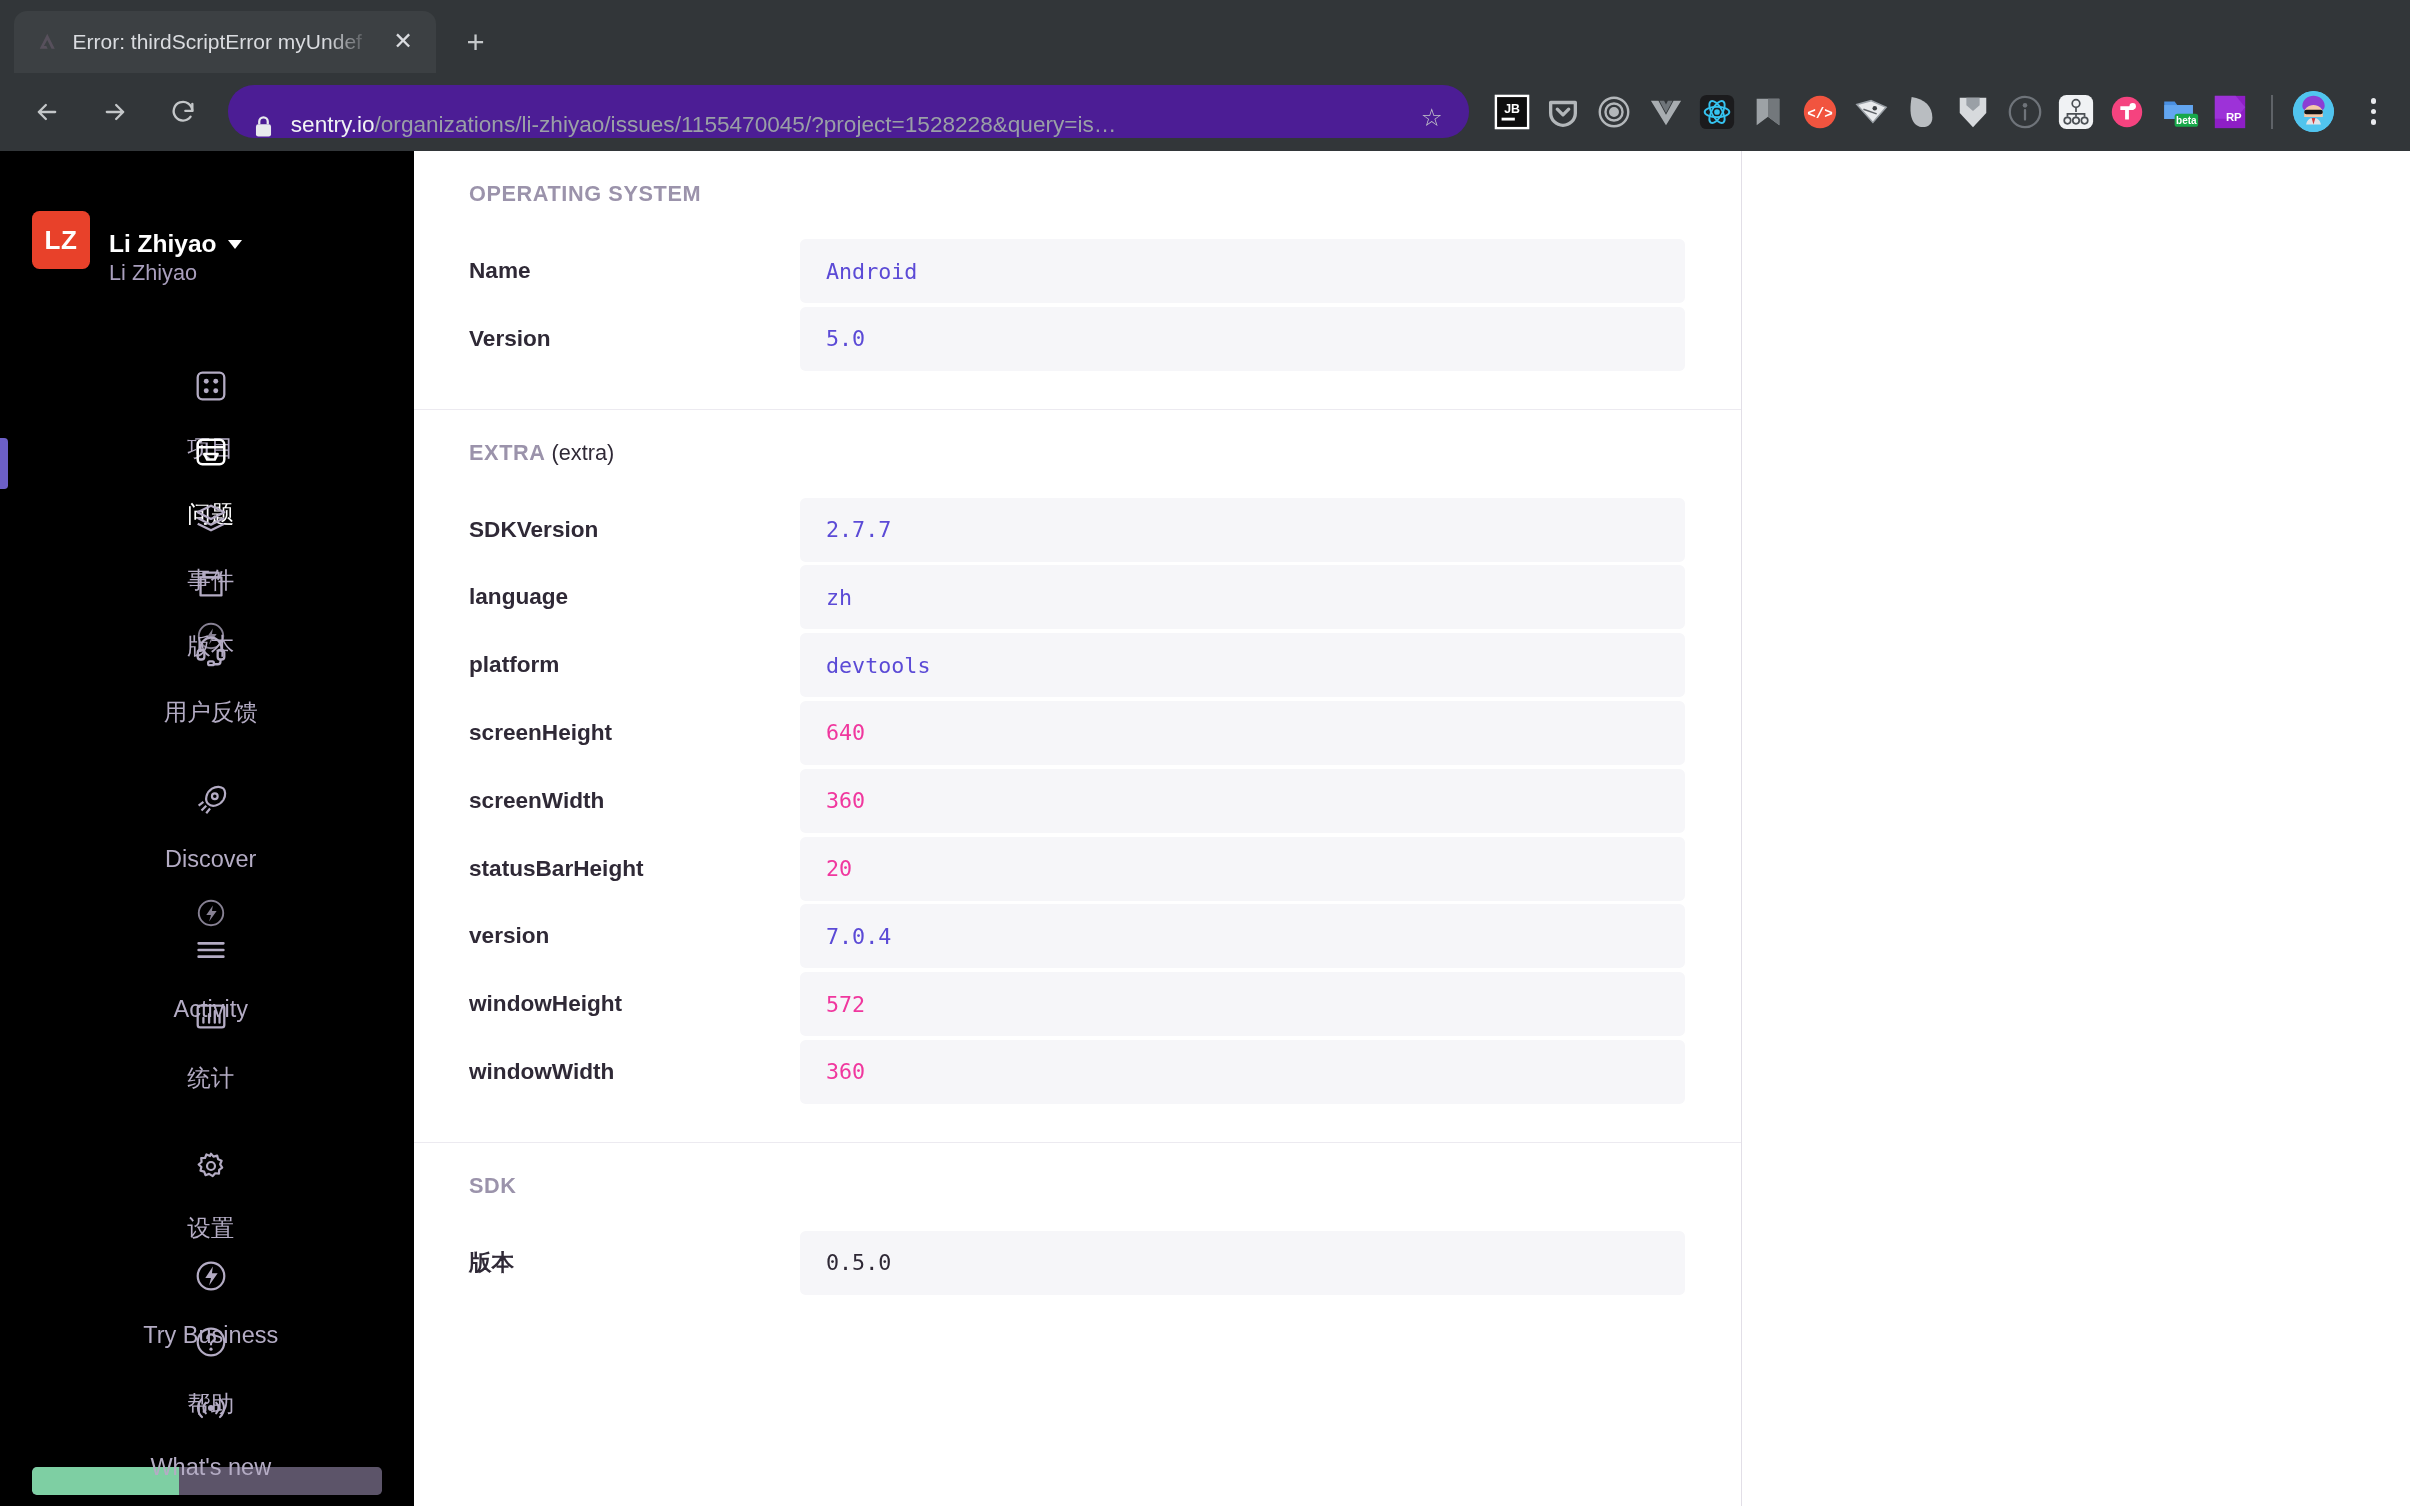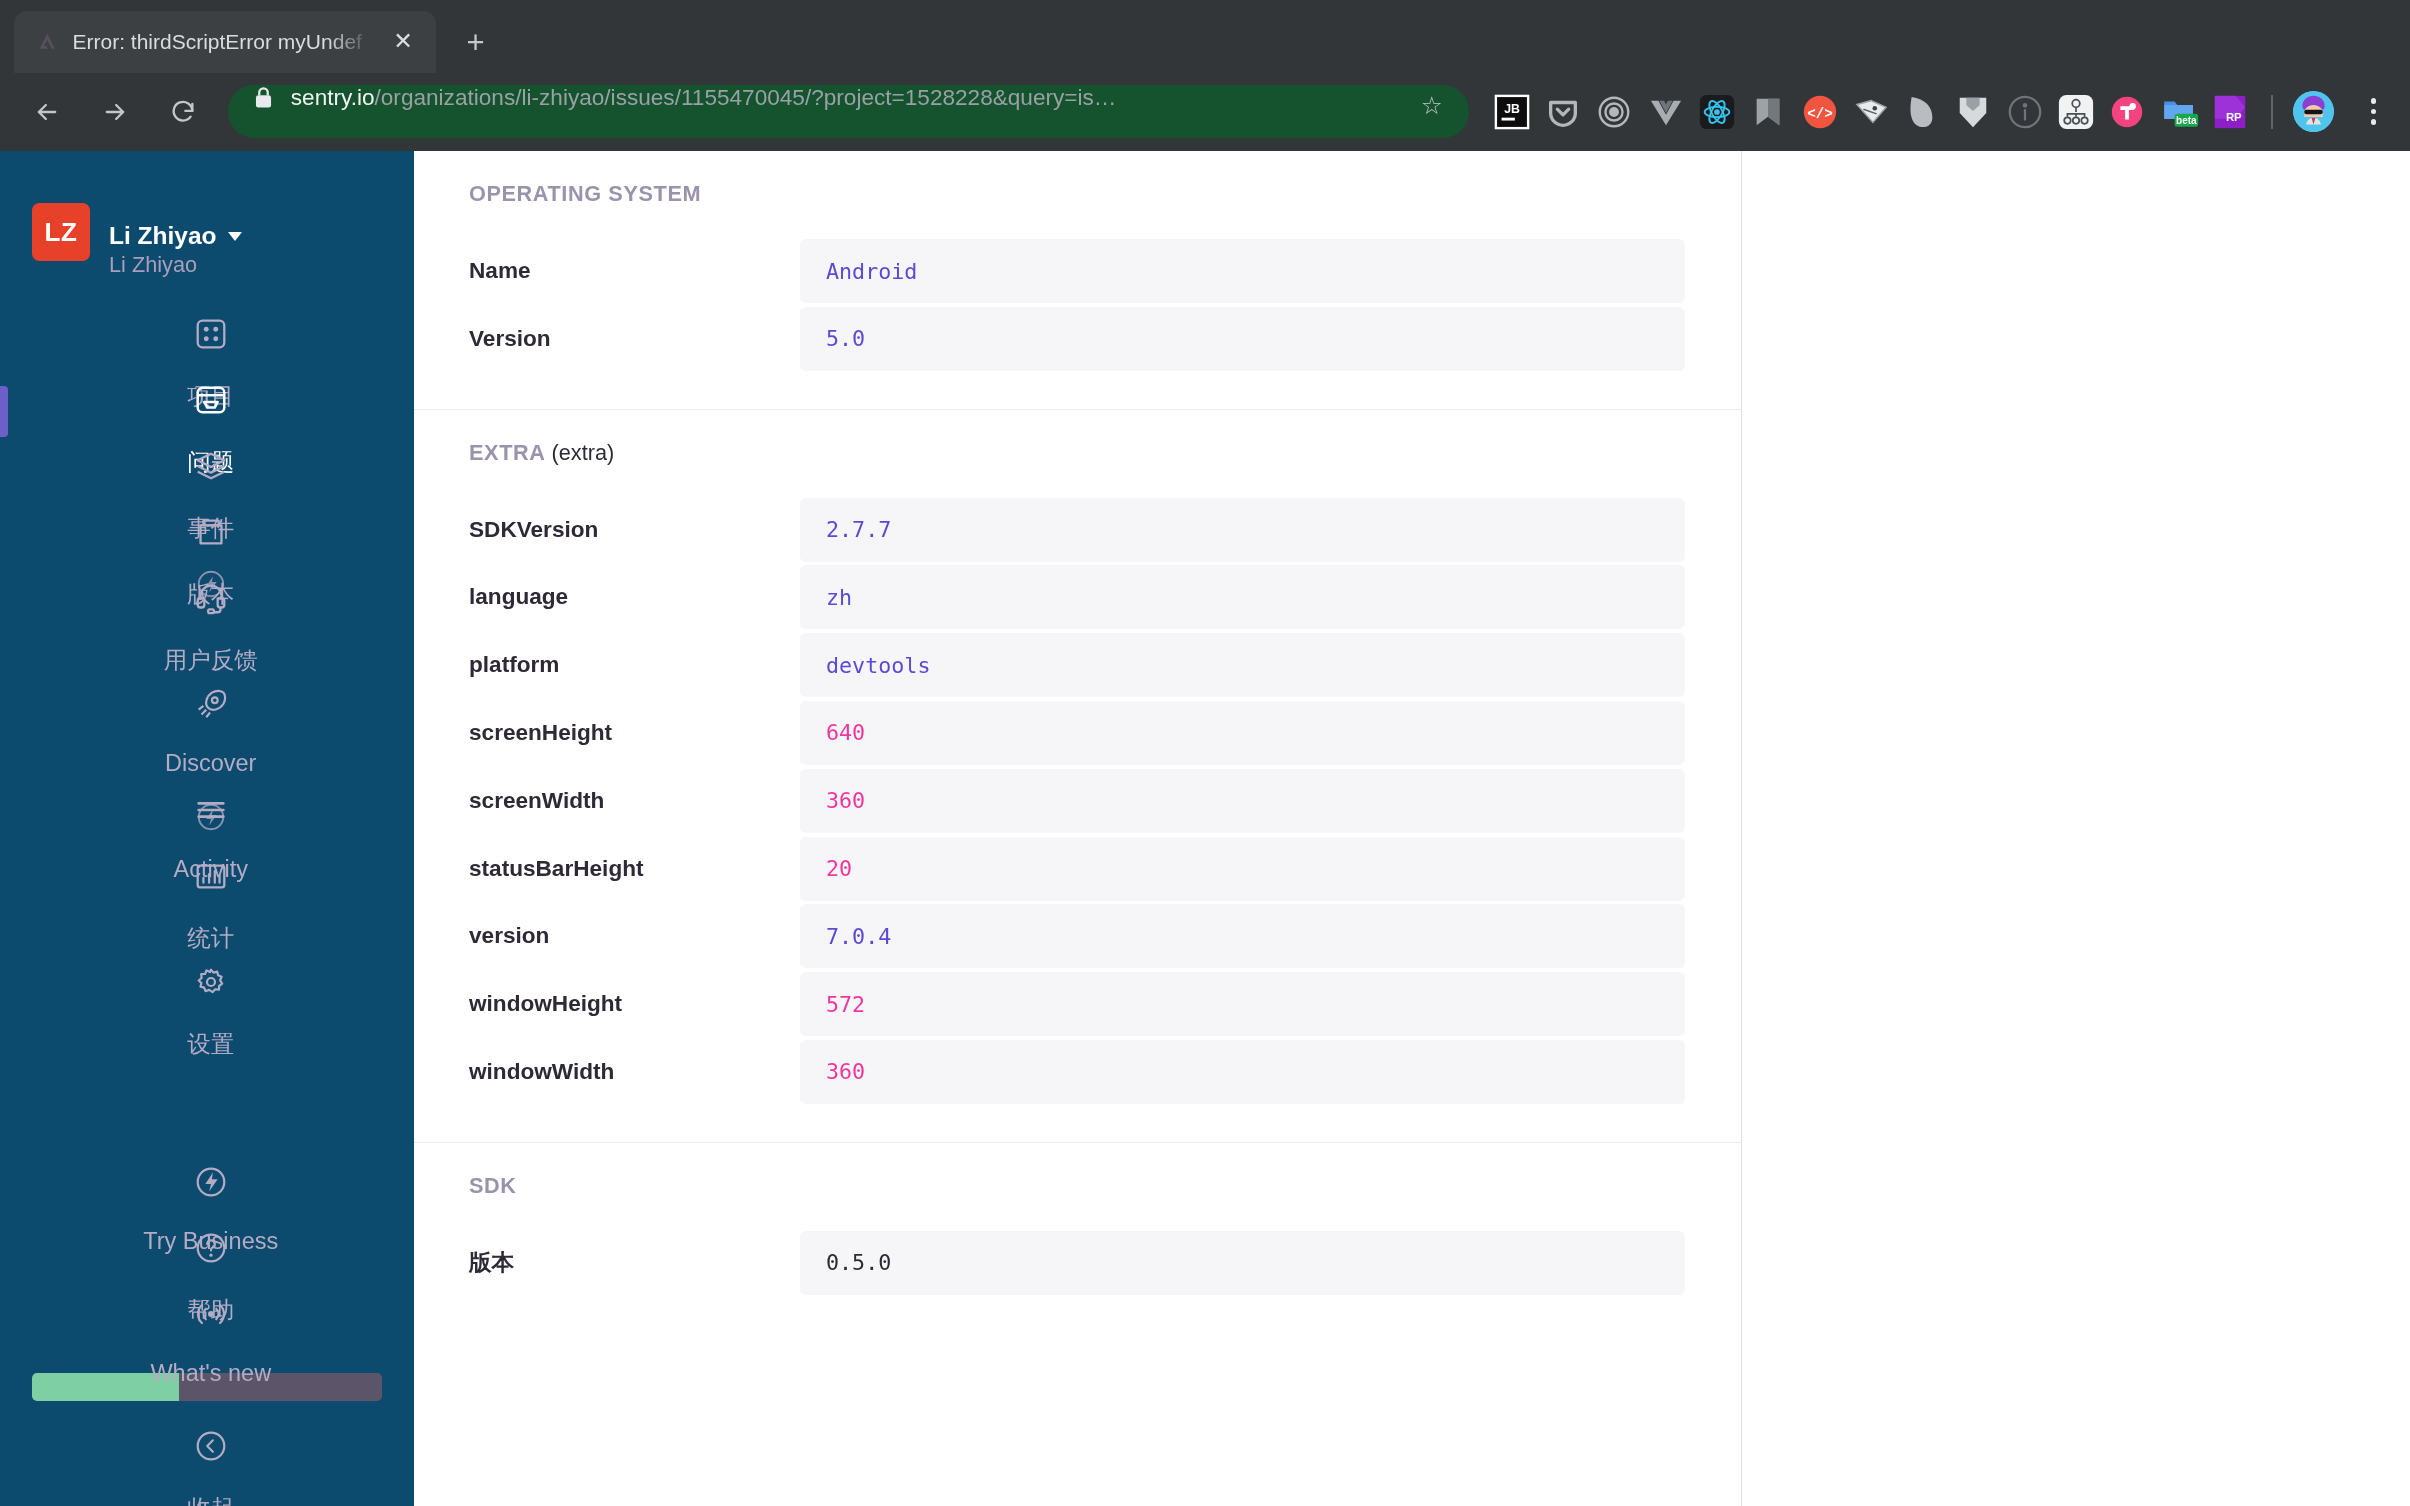--- a/index.html
+++ b/index.html
@@ -75,24 +75,24 @@
   }
   .nav-btn {
     width: 53px; height: 53px;
     display: flex; align-items: center; justify-content: center;
     color: #c4c7c9;
     margin: 0 7.5px;
   }
   .omnibox {
     flex: 1;
     height: 53px;
-    background: #14532d;
+    background: #4c1d95;
     border-radius: 26px;
     display: flex;
-    align-items: flex-start;
+    align-items: flex-end;
     padding: 0 17px 0 24.5px;
     margin-left: 11.3px;
     margin-right: 7.5px;
     min-width: 0;
   }
   .lock-icon { width: 21px; height: 24.5px; flex: 0 0 21px; margin-right: 17px; position: relative; }
   .url-text {
     font-size: 22.6px;
     color: #9aa0a6;
     white-space: nowrap;
@@ -138,26 +138,27 @@
     width: 2411px;
     height: 1356px;
     display: flex;
     background: #fff;
   }
 
   
   .sidebar {
     width: 414px;
     flex: 0 0 414px;
-    background: #0c4a6e;
+    background: #000000;
     color: #c6c0d4;
     position: relative;
     display: flex;
     flex-direction: column;
-    padding-top: 26px;
+    padding-top: 34px;
+    gap: 44px;
   }
   .org-header {
     display: flex; align-items: center;
     padding: 9.4px 0 9.4px 32px;
     gap: 19px;
   }
   .org-avatar {
     width: 58px; height: 58px; border-radius: 7.5px;
     background: #e8412a;
     color: #fff;

